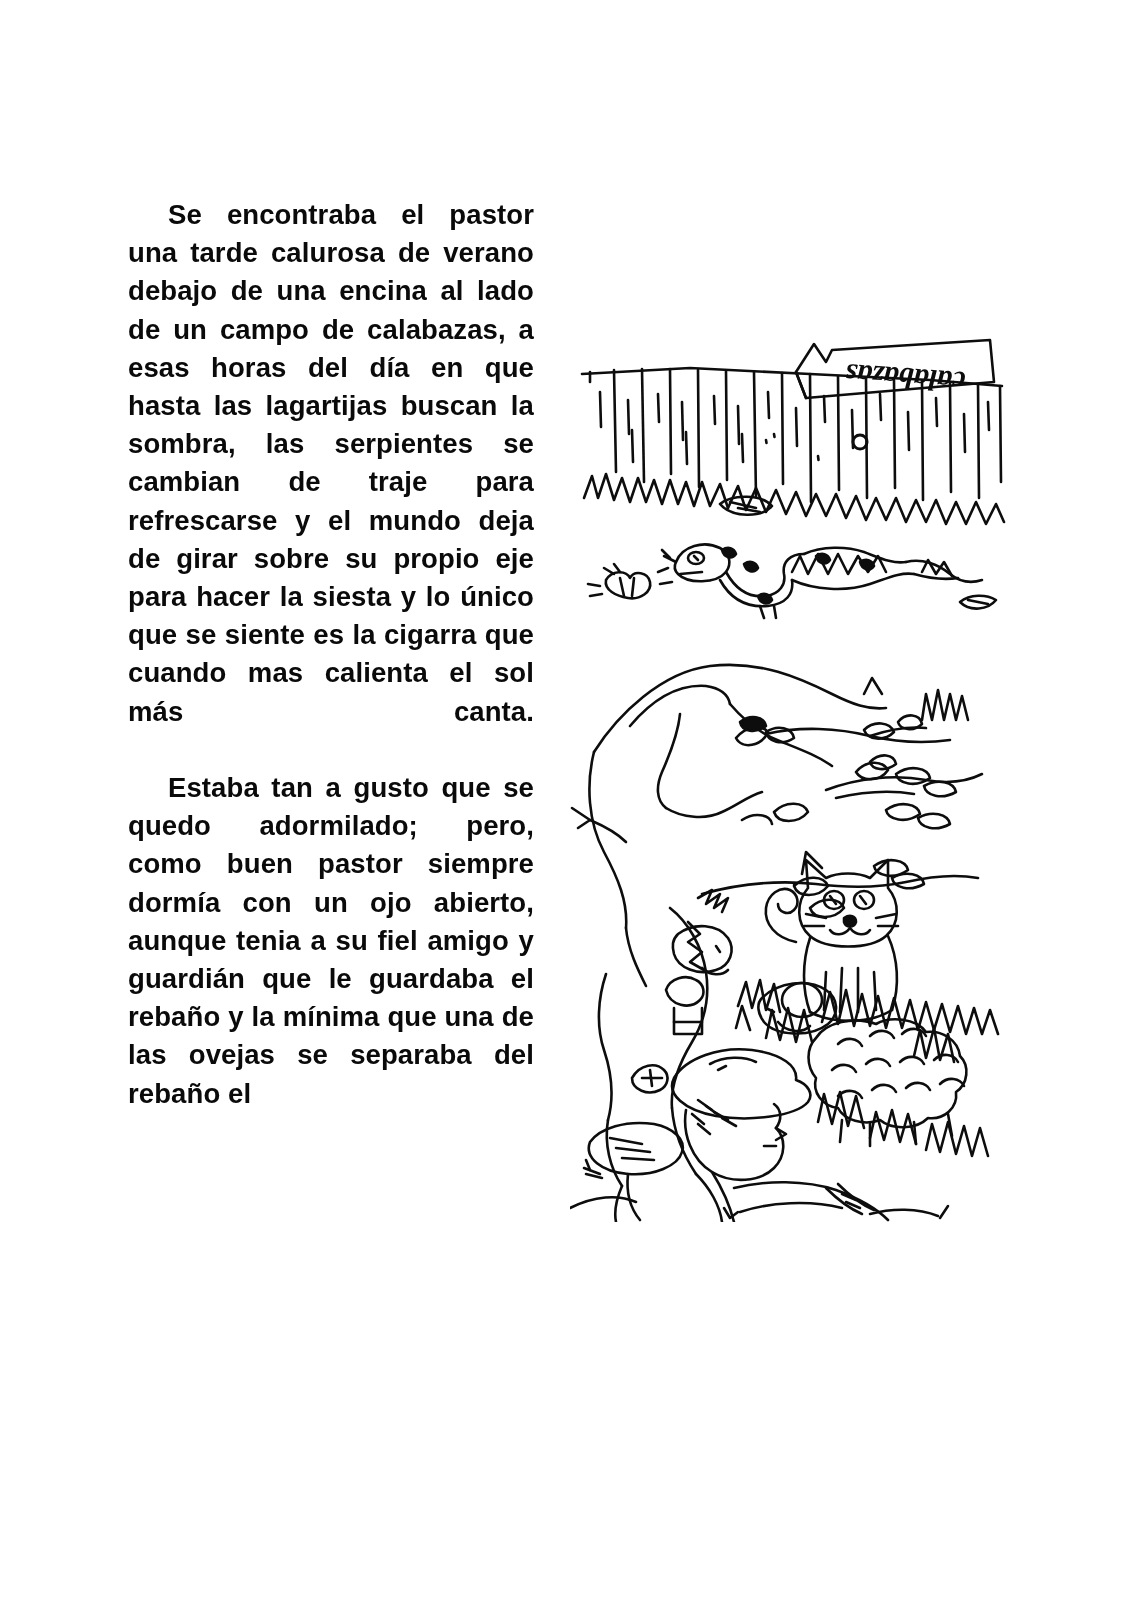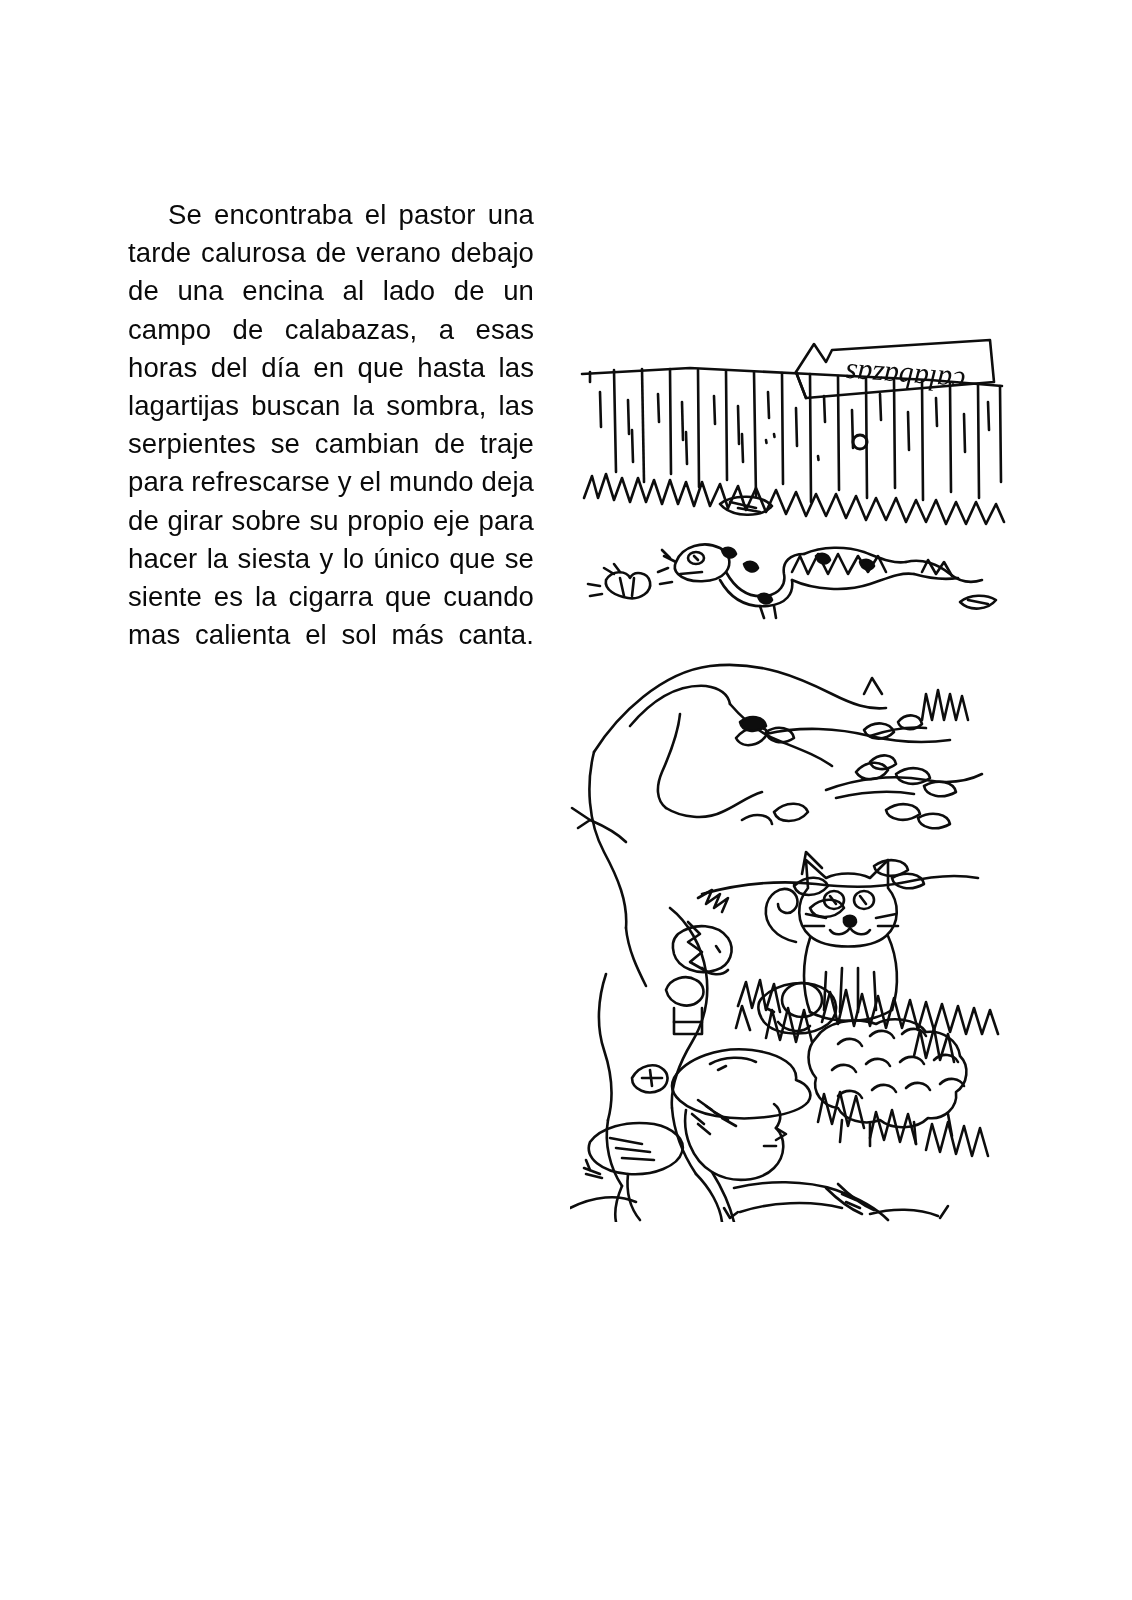--- a/index.html
+++ b/index.html
@@ -7,20 +7,21 @@
     padding: 0;
     background: #ffffff;
   }
   .page {
     position: relative;
     width: 1132px;
     height: 1600px;
     background: #ffffff;
     overflow: hidden;
     font-family: "Liberation Sans", sans-serif;
+    font-weight: bold;
   }
 
   
   .text-column {
     position: absolute;
     left: 128px;
     top: 196px;
     width: 406px;
   }
   .para {
@@ -57,20 +58,21 @@
     height: 100%;
   }
 </style>
 </head>
 <body>
 
 <div class="page">
 
   <div class="text-column">
     <p class="para">Se encontraba el pastor una tarde calurosa de verano debajo de una encina al lado de un campo de calabazas, a esas horas del día en que hasta las lagartijas buscan la sombra, las serpientes se cambian de traje para refrescarse y el mundo deja de girar sobre su propio eje para hacer la siesta y lo único que se siente es la cigarra que cuando mas calienta el sol más canta.</p>
+    <p class="para no-last-justify">Estaba tan a gusto que se quedo adormilado; pero, como buen pastor siempre dormía con un ojo abierto, aunque tenia a su fiel amigo y guardián que le guardaba el rebaño y la mínima que una de las ovejas se separaba del rebaño el</p>
   </div>
 
   <div class="illustration">
     <svg viewBox="0 0 440 900" xmlns="http://www.w3.org/2000/svg" fill="none" stroke="#0d0d0d" stroke-width="2.6" stroke-linecap="round" stroke-linejoin="round">
 
       <g>
         <path d="M226 50 L244 22 L256 40 L262 28 L420 18 L424 60 L236 76 Z"></path>
         <path d="M226 50 L236 76"></path>
 
         <g transform="translate(336,46) rotate(184)">

